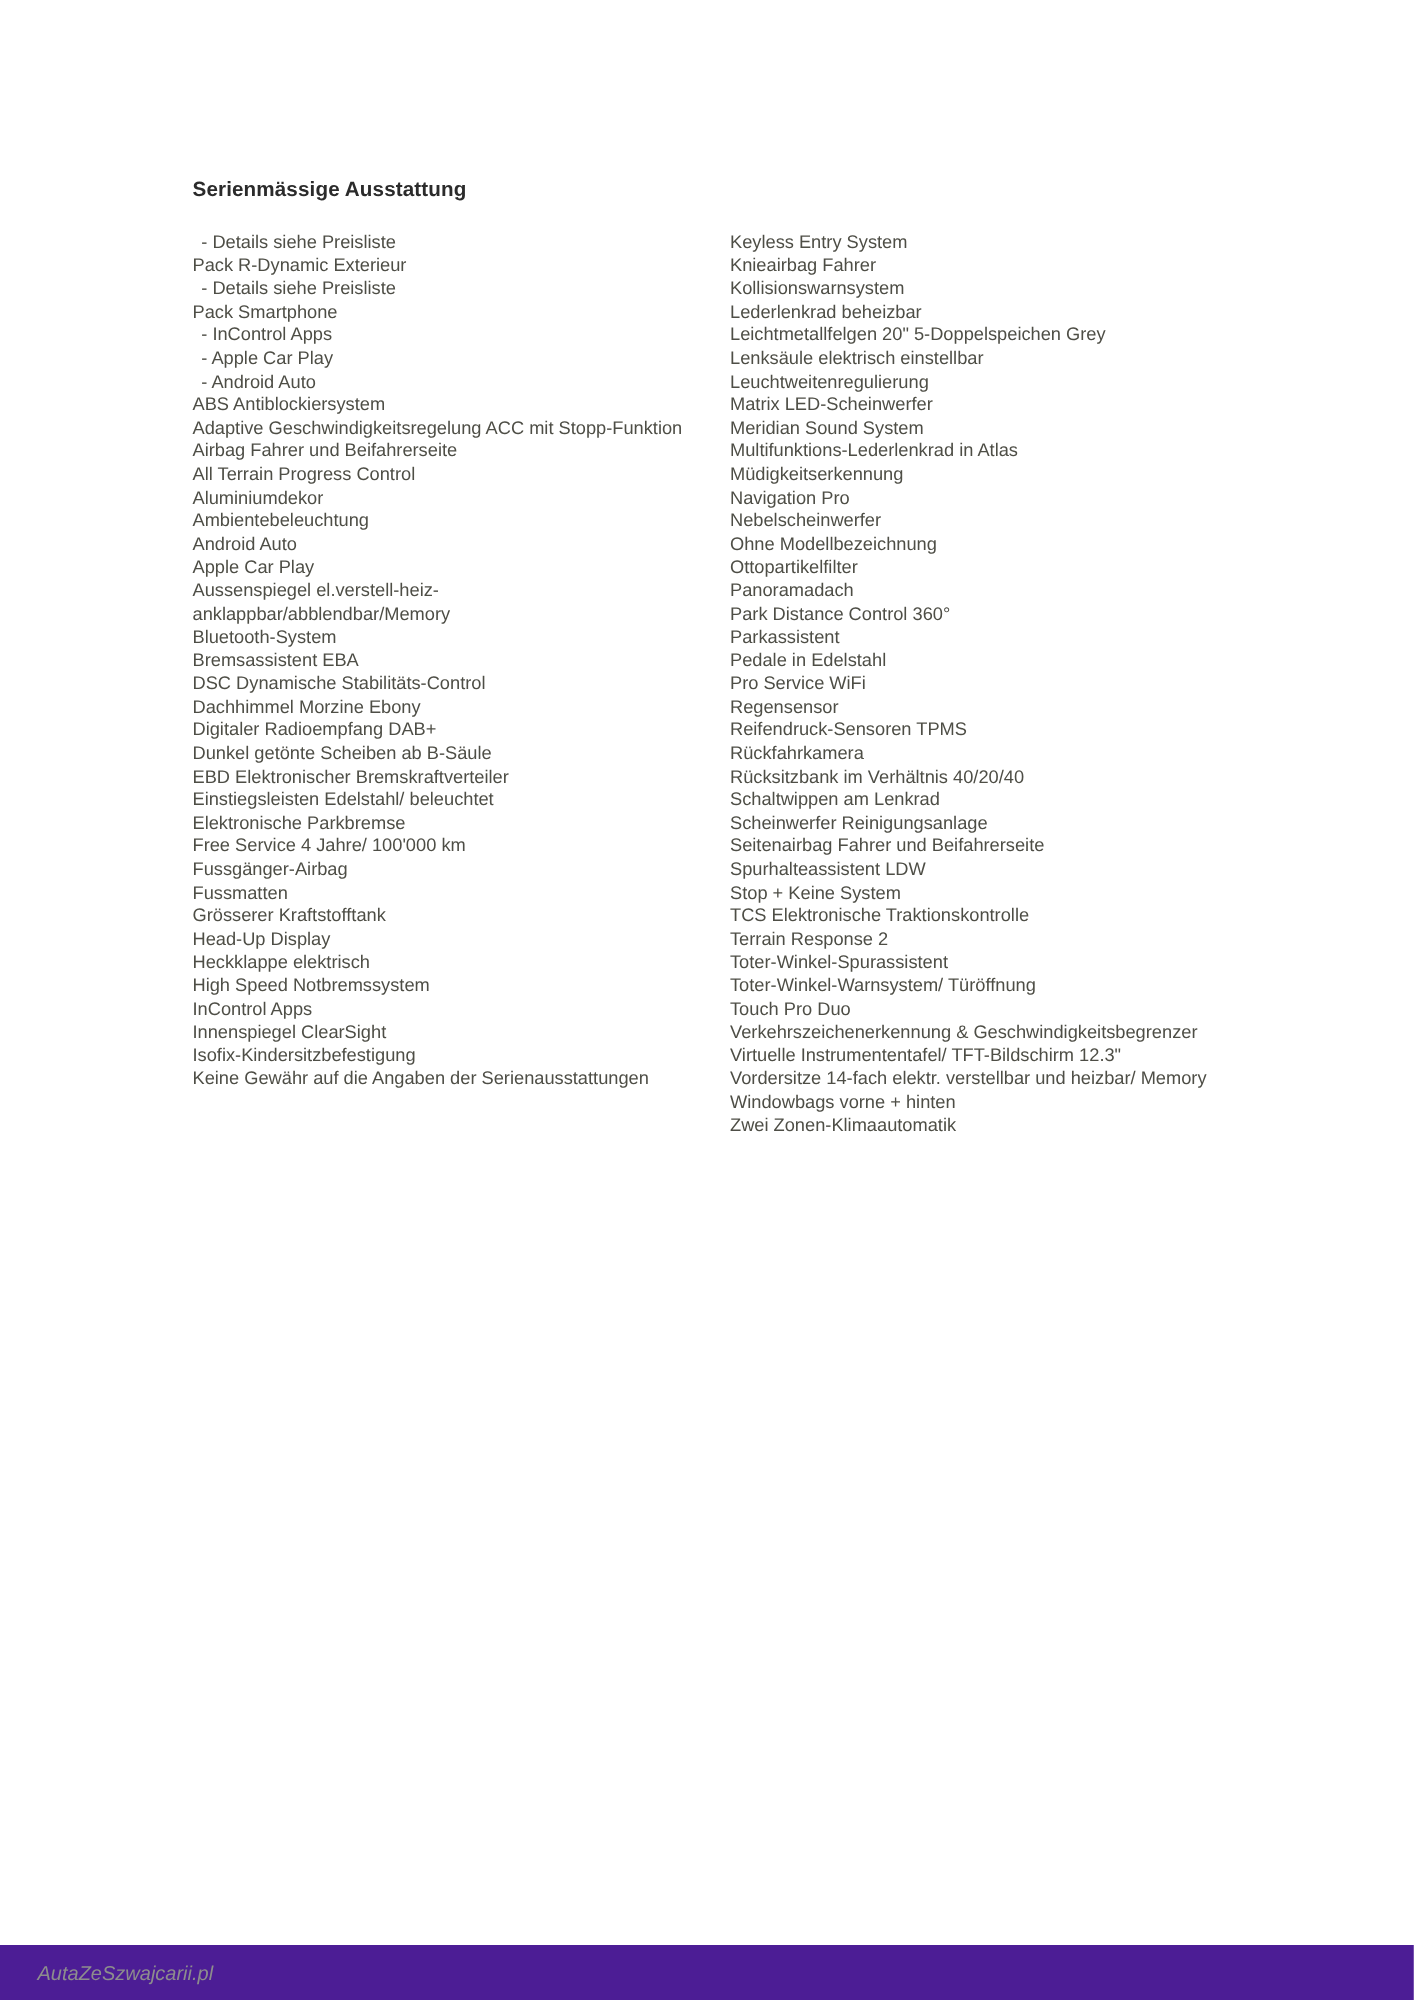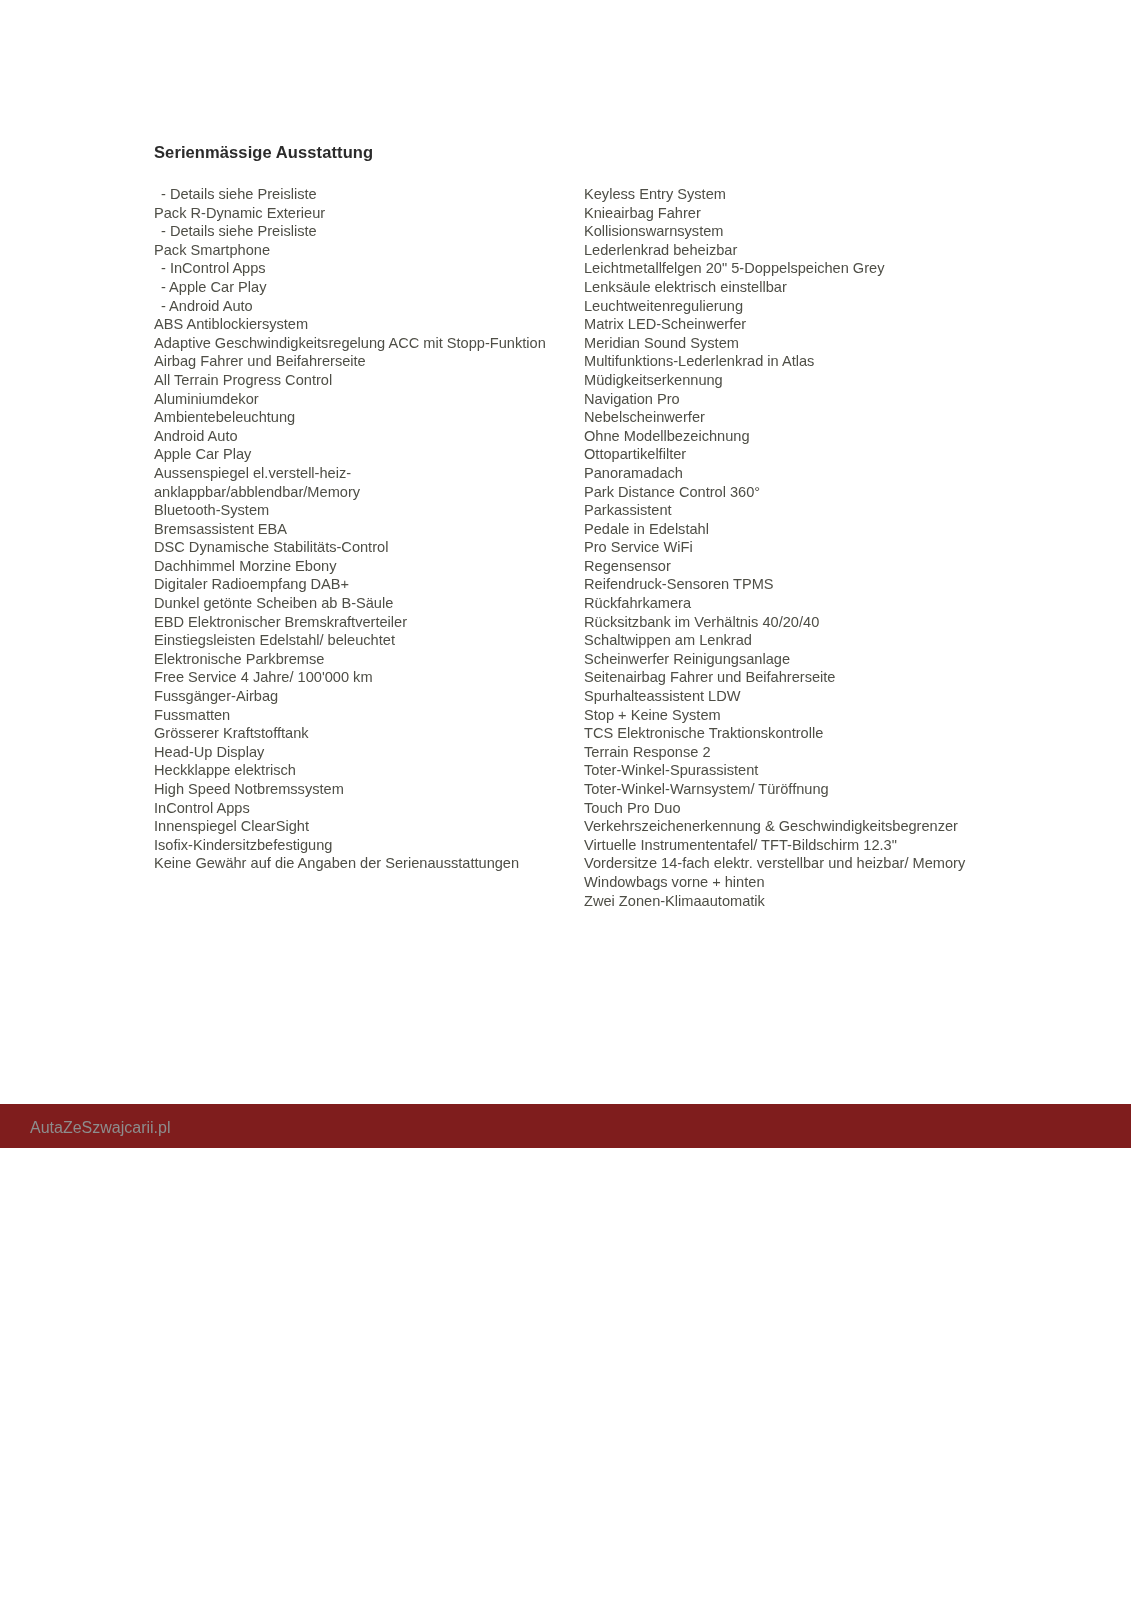--- a/index.html
+++ b/index.html
@@ -12,21 +12,21 @@
     background: #ffffff;
     font-family: "Liberation Sans", sans-serif;
     position: relative;
     overflow: hidden;
   }
   .page {
     position: absolute;
     left: 0;
     top: 0;
     width: 1131px;
-    height: 1148px;
+    height: 1600px;
   }
   .doc-title {
     position: absolute;
     left: 154px;
     top: 143px;
     font-size: 16.5px;
     font-weight: bold;
     color: #2b2b2b;
     letter-spacing: 0.1px;
   }
@@ -163,17 +163,17 @@
         <div class="feature">Toter-Winkel-Warnsystem/ Türöffnung</div>
         <div class="feature">Touch Pro Duo</div>
         <div class="feature">Verkehrszeichenerkennung &amp; Geschwindigkeitsbegrenzer</div>
         <div class="feature">Virtuelle Instrumententafel/ TFT-Bildschirm 12.3"</div>
         <div class="feature">Vordersitze 14-fach elektr. verstellbar und heizbar/ Memory</div>
         <div class="feature">Windowbags vorne + hinten</div>
         <div class="feature">Zwei Zonen-Klimaautomatik</div>
       </div>
   </div>
 
-  <div class="watermark-bar" style="background: #7f1d1d;">
+  <div class="watermark-bar" style="background: #4c1d95; font-style: italic;">
     <div class="watermark-text" style="color: rgb(141, 141, 141);">AutaZeSzwajcarii.pl</div>
   </div>
 
 </div>
 
 </body></html>

